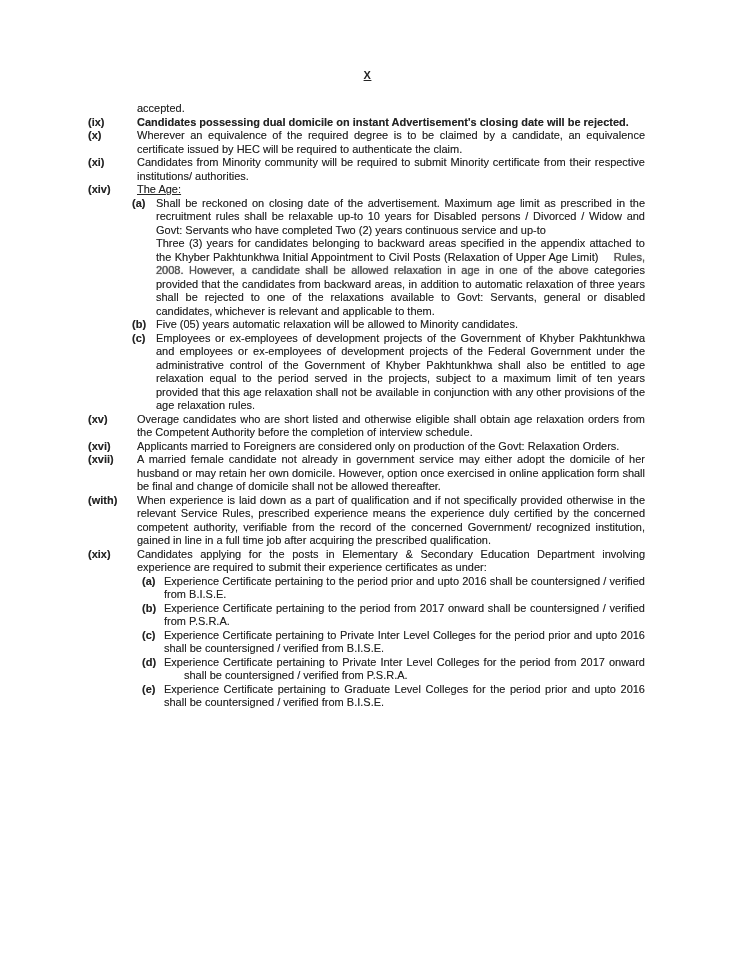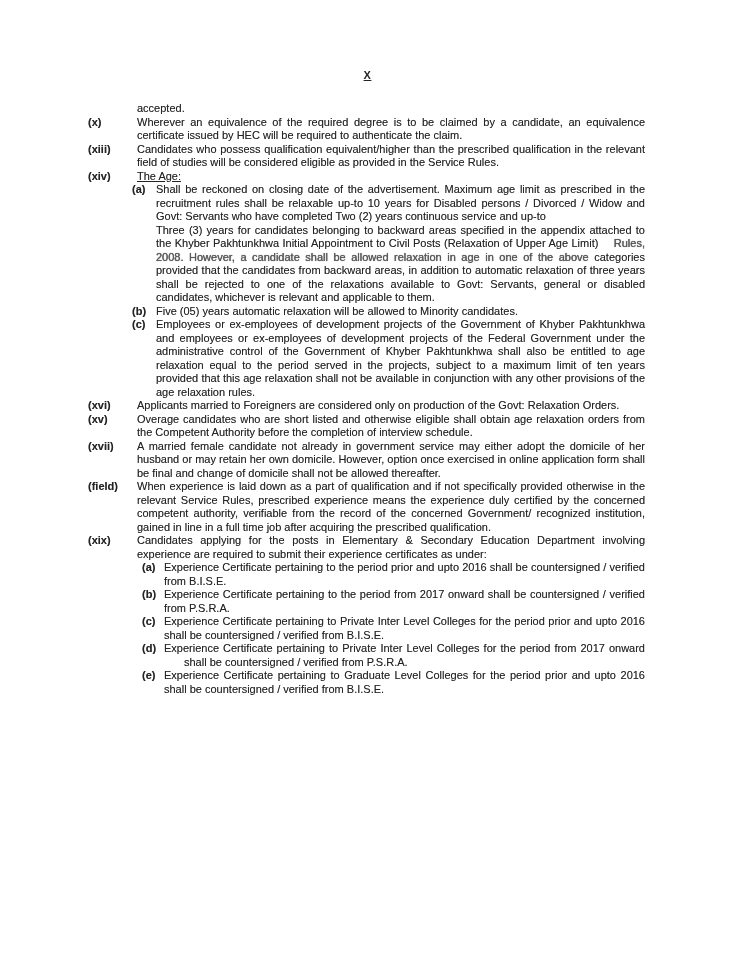--- a/index.html
+++ b/index.html
@@ -43,32 +43,36 @@
 
   <div class="page-marker">X</div>
 
   <div class="content">
 
     <div class="row">
       <div class="num"></div>
       <div class="body">accepted.</div>
     </div>
 
+    <div class="row">
+      <div class="num">(ix)</div>
+      <div class="body bold">Candidates possessing dual domicile on instant Advertisement's closing date will be rejected.</div>
+    </div>
 
     <div class="row">
       <div class="num">(x)</div>
       <div class="body">Wherever an equivalence of the required degree is to be claimed by a candidate, an equivalence certificate issued by HEC will be required to authenticate the claim.</div>
     </div>
 
+    <div class="row">
+      <div class="num">(xi)</div>
+      <div class="body">Candidates from Minority community will be required to submit Minority certificate from their respective institutions/ authorities.</div>
+    </div>
 
 
-    <div class="row">
-      <div class="num">(xiii)</div>
-      <div class="body">Candidates who possess qualification equivalent/higher than the prescribed qualification in the relevant field of studies will be considered eligible as provided in the Service Rules.</div>
-    </div>
 
     <div class="row">
       <div class="num">(xiv)</div>
       <div class="body">
         <div class="heading">The Age:</div>
 
         <div class="sub sub-xiv">
           <div class="sublabel">(a)</div>
           <div class="subbody">
             <span>Shall be reckoned on closing date of the advertisement. Maximum age limit as prescribed in the recruitment rules shall be relaxable up-to 10 years for Disabled persons / Divorced / Widow and Govt: Servants who have completed Two (2) years continuous service and up-to</span><br>
@@ -84,36 +88,36 @@
         </div>
 
         <div class="sub sub-xiv">
           <div class="sublabel">(c)</div>
           <div class="subbody">Employees or ex-employees of development projects of the Government of Khyber Pakhtunkhwa and employees or ex-employees of development projects of the Federal Government under the administrative control of the Government of Khyber Pakhtunkhwa shall also be entitled to age relaxation equal to the period served in the projects, subject to a maximum limit of ten years provided that this age relaxation shall not be available in conjunction with any other provisions of the age relaxation rules.</div>
         </div>
       </div>
     </div>
 
     <div class="row">
-      <div class="num">(xvi)</div>
-      <div class="body">Applicants married to Foreigners are considered only on production of the Govt: Relaxation Orders.</div>
+      <div class="num">(xv)</div>
+      <div class="body">Overage candidates who are short listed and otherwise eligible shall obtain age relaxation orders from the Competent Authority before the completion of interview schedule.</div>
     </div>
 
     <div class="row">
-      <div class="num">(xv)</div>
-      <div class="body">Overage candidates who are short listed and otherwise eligible shall obtain age relaxation orders from the Competent Authority before the completion of interview schedule.</div>
+      <div class="num">(xvi)</div>
+      <div class="body">Applicants married to Foreigners are considered only on production of the Govt: Relaxation Orders.</div>
     </div>
 
     <div class="row">
       <div class="num">(xvii)</div>
       <div class="body">A married female candidate not already in government service may either adopt the domicile of her husband or may retain her own domicile. However, option once exercised in online application form shall be final and change of domicile shall not be allowed thereafter.</div>
     </div>
 
     <div class="row">
-      <div class="num">(field)</div>
+      <div class="num">(with)</div>
       <div class="body">When experience is laid down as a part of qualification and if not specifically provided otherwise in the relevant Service Rules, prescribed experience means the experience duly certified by the concerned competent authority, verifiable from the record of the concerned Government/ recognized institution, gained in line in a full time job after acquiring the prescribed qualification.</div>
     </div>
 
     <div class="row">
       <div class="num">(xix)</div>
       <div class="body">
         <div class="intro" style="text-align:justify;">Candidates applying for the posts in Elementary &amp; Secondary Education Department involving experience are required to submit their experience certificates as under:</div>
 
         <div class="sub sub-xix">
           <div class="sublabel">(a)</div>

